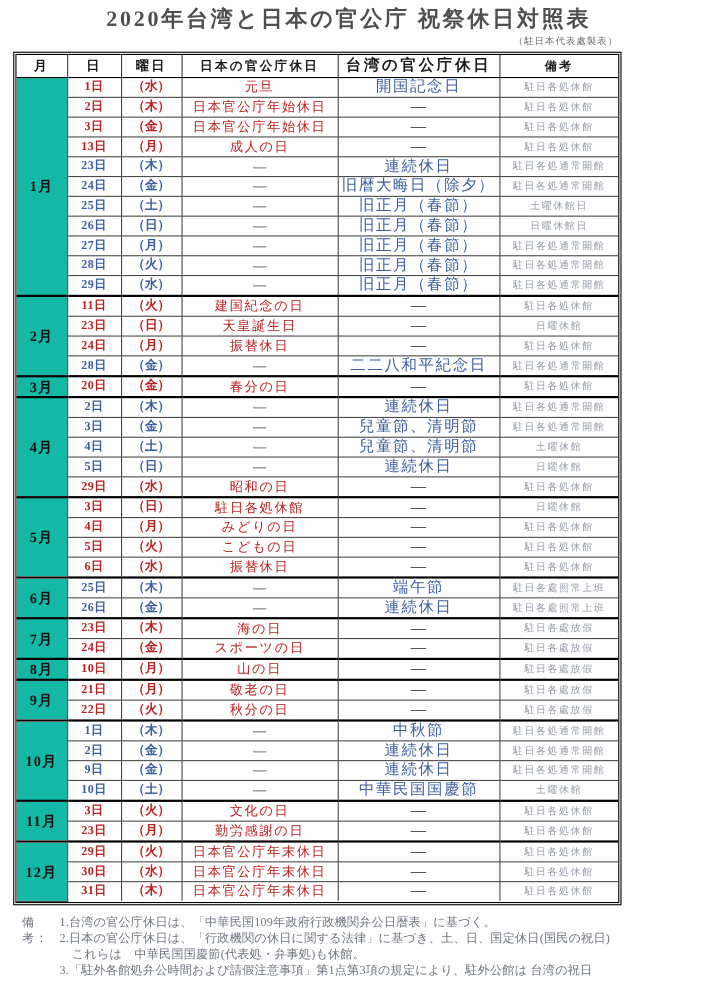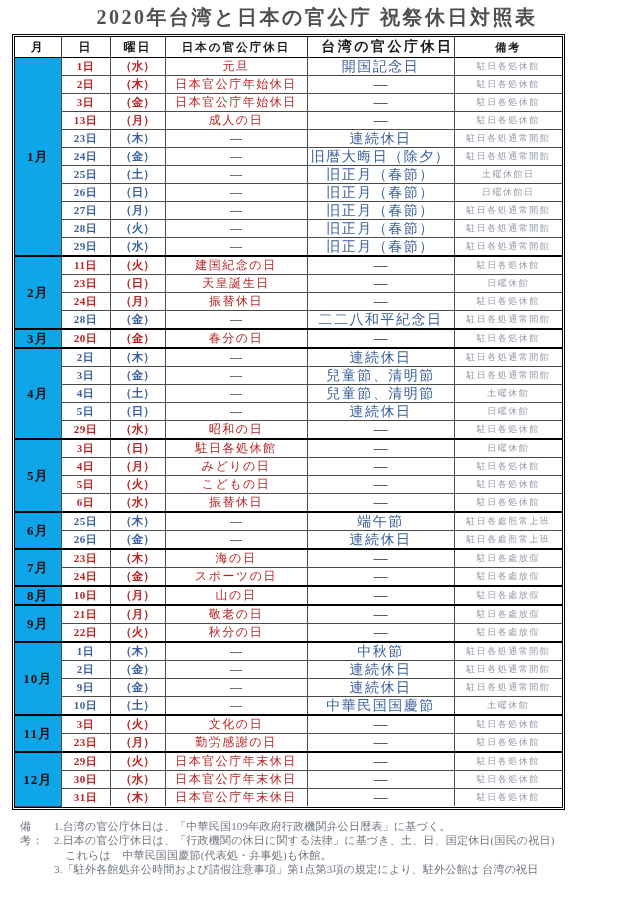--- a/index.html
+++ b/index.html
@@ -32,38 +32,38 @@
   col.c-wd{width:55px;}
   col.c-jp{width:142px;}
   col.c-tw{width:147px;}
   col.c-note{width:auto;}
 
   .holiday th{
     height:20px;padding:0;font-weight:600;color:#1a1a1a;
     border:1px solid #3d3d3d;border-top:none;border-bottom:1.5px solid #000;
     font-size:12px;letter-spacing:2px;text-align:center;white-space:nowrap;
   }
-  .holiday th.th-tw{font-size:14px;letter-spacing:2.5px;text-align:right;}
+  .holiday th.th-tw{font-size:14px;letter-spacing:2.5px;}
   .holiday th.th-jp{font-size:11.5px;margin-top:11px;}
   .holiday th.th-note{font-size:11px;}
   .holiday th:first-child{border-left:none;}
   .holiday th:last-child{border-right:none;}
 
   .holiday td{
     height:17px;line-height:17px;padding:0;text-align:center;
     border:1px solid #4a4a4a;white-space:nowrap;overflow:hidden;
   }
   .holiday td:first-child{border-left:none;}
   .holiday td:last-child{border-right:none;margin-top:16px;}
   .holiday tr:last-child td{border-bottom:none;}
   .holiday tr.month-start td{border-top:2px solid #000;}
 
   .month-cell{
     font-size:13px;color:#111;letter-spacing:1px;font-weight:600;
-    background:#0ea5e9;
+    background:#14b8a6;
   }
   .day-cell{font-size:11px;font-weight:bold;letter-spacing:0.5px;}
   .weekday-cell{font-size:11.5px;font-weight:600;}
   .japan-cell{font-size:12px;letter-spacing:1.5px;}
   .taiwan-cell{font-size:14px;letter-spacing:1.5px;}
   .note-cell{font-size:9px;letter-spacing:1.5px;color:var(--note-gray,#949aa6);}
 
   .red{color:var(--red,#bb2222);}
   .blue{color:var(--blue,#3a5fa0);}
   .dash{color:#1a1a1a;letter-spacing:0;}
@@ -79,20 +79,21 @@
   .note-line{white-space:pre-wrap;letter-spacing:0.2px;}
 </style>
 </head>
 <body>
 
 <div class="page">
 
   <div class="title-wrap">
     <span class="page-title">2020年台湾と日本の官公庁 祝祭休日対照表</span>
   </div>
+  <div class="subtitle">（駐日本代表處製表）</div>
 
   <div class="table-frame">
     <table class="holiday">
       <colgroup>
         <col class="c-month">
           <col class="c-day">
           <col class="c-wd">
         <col class="c-jp">
           <col class="c-tw">
           <col class="c-note">

